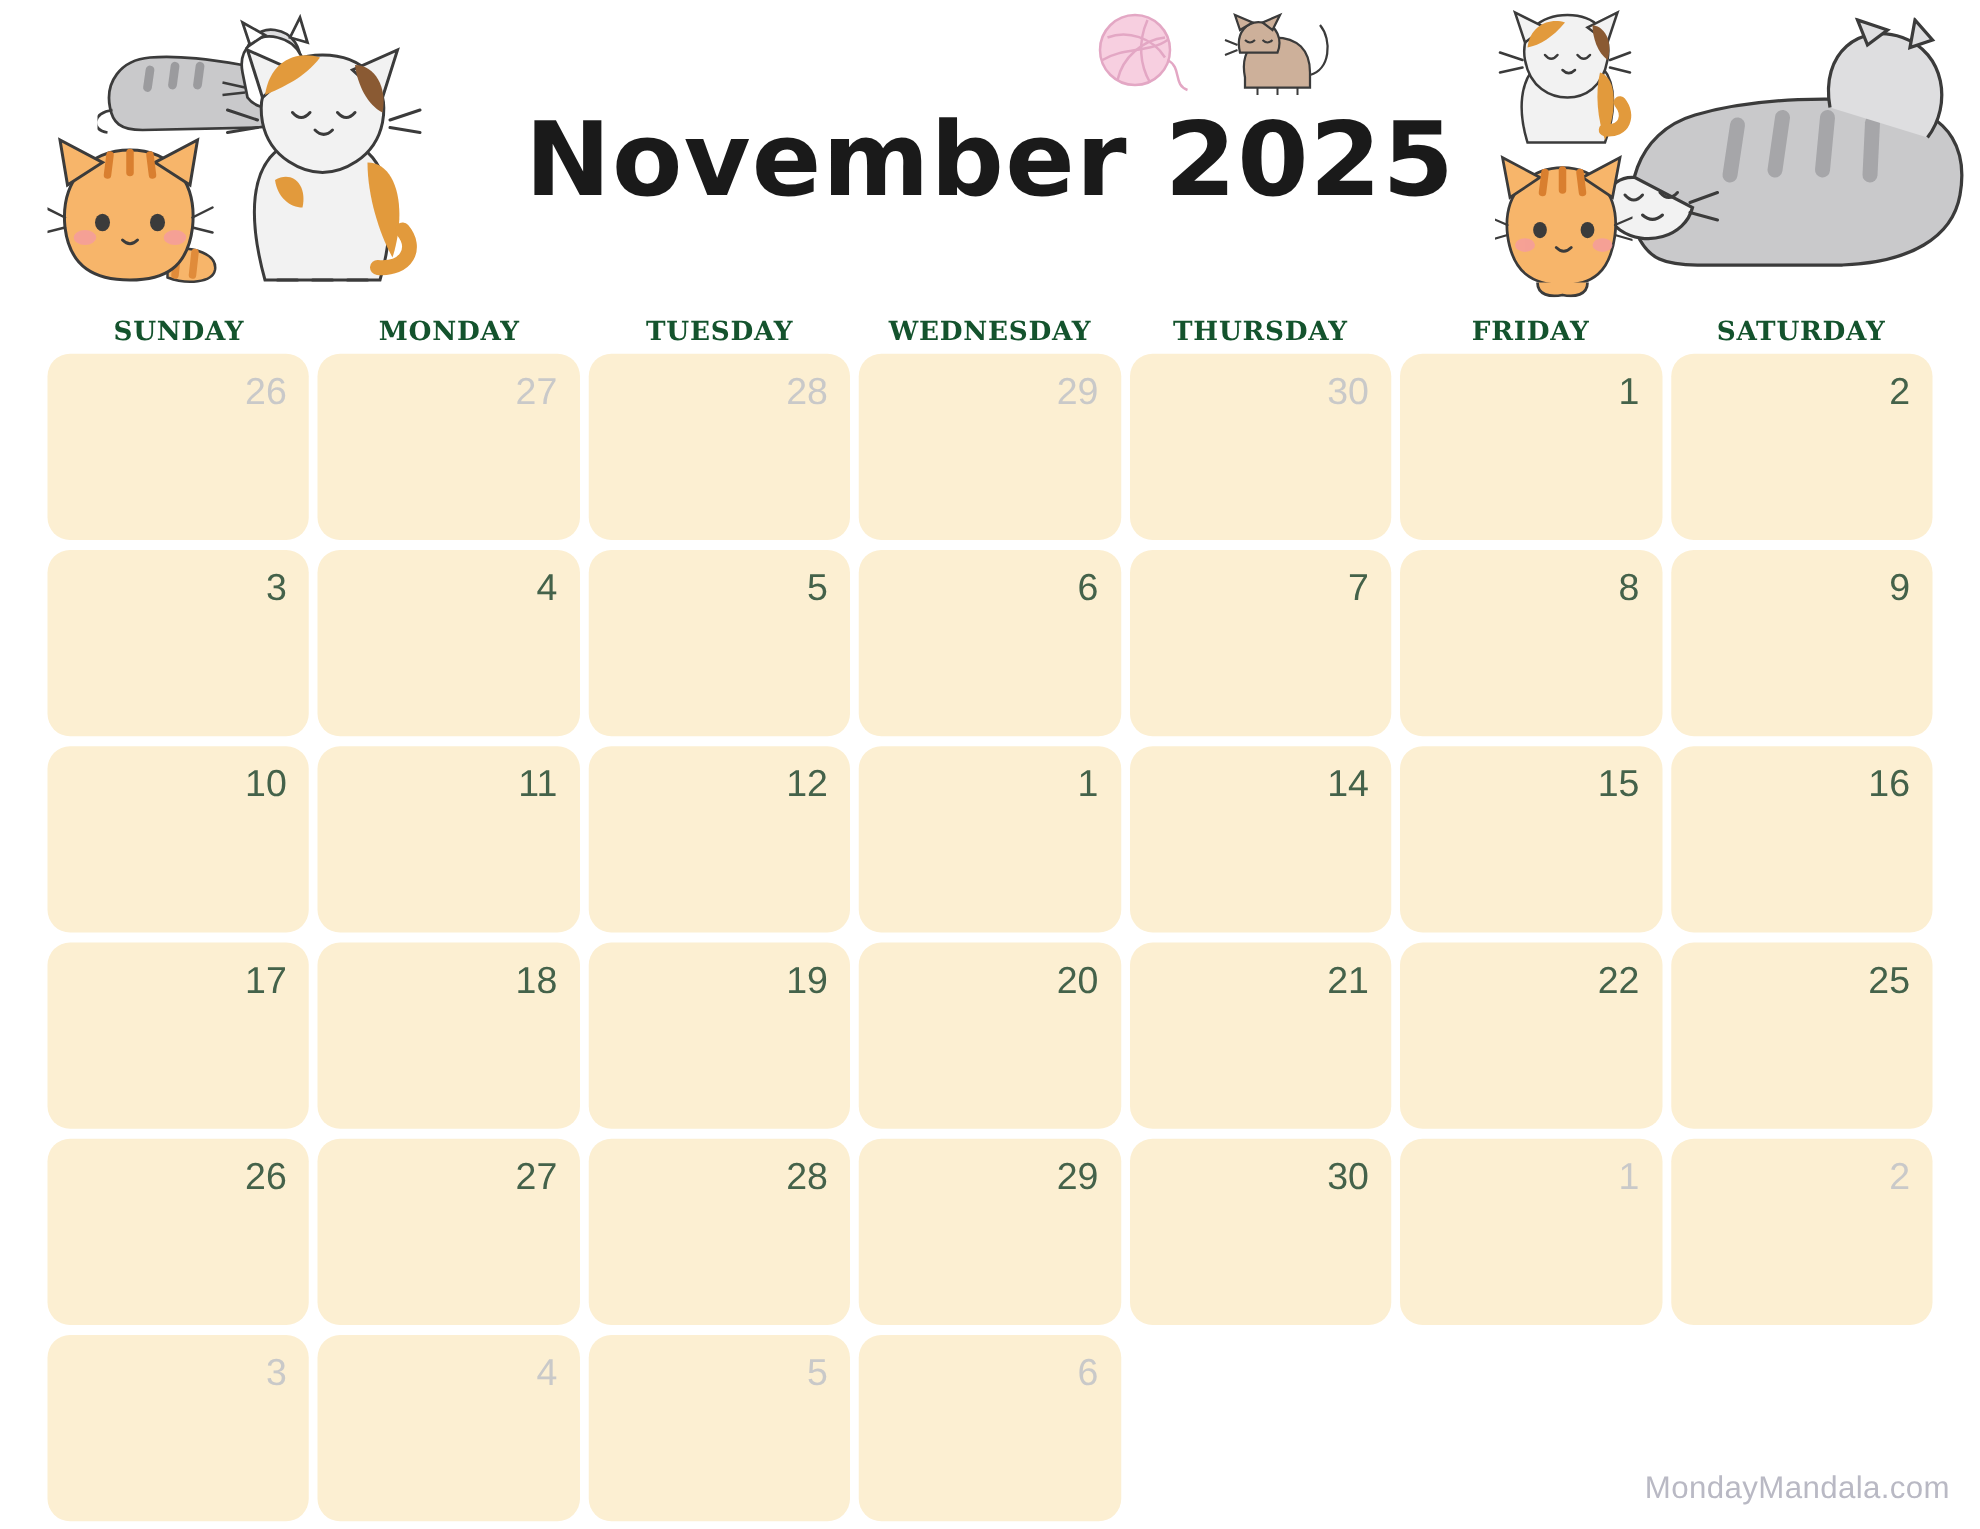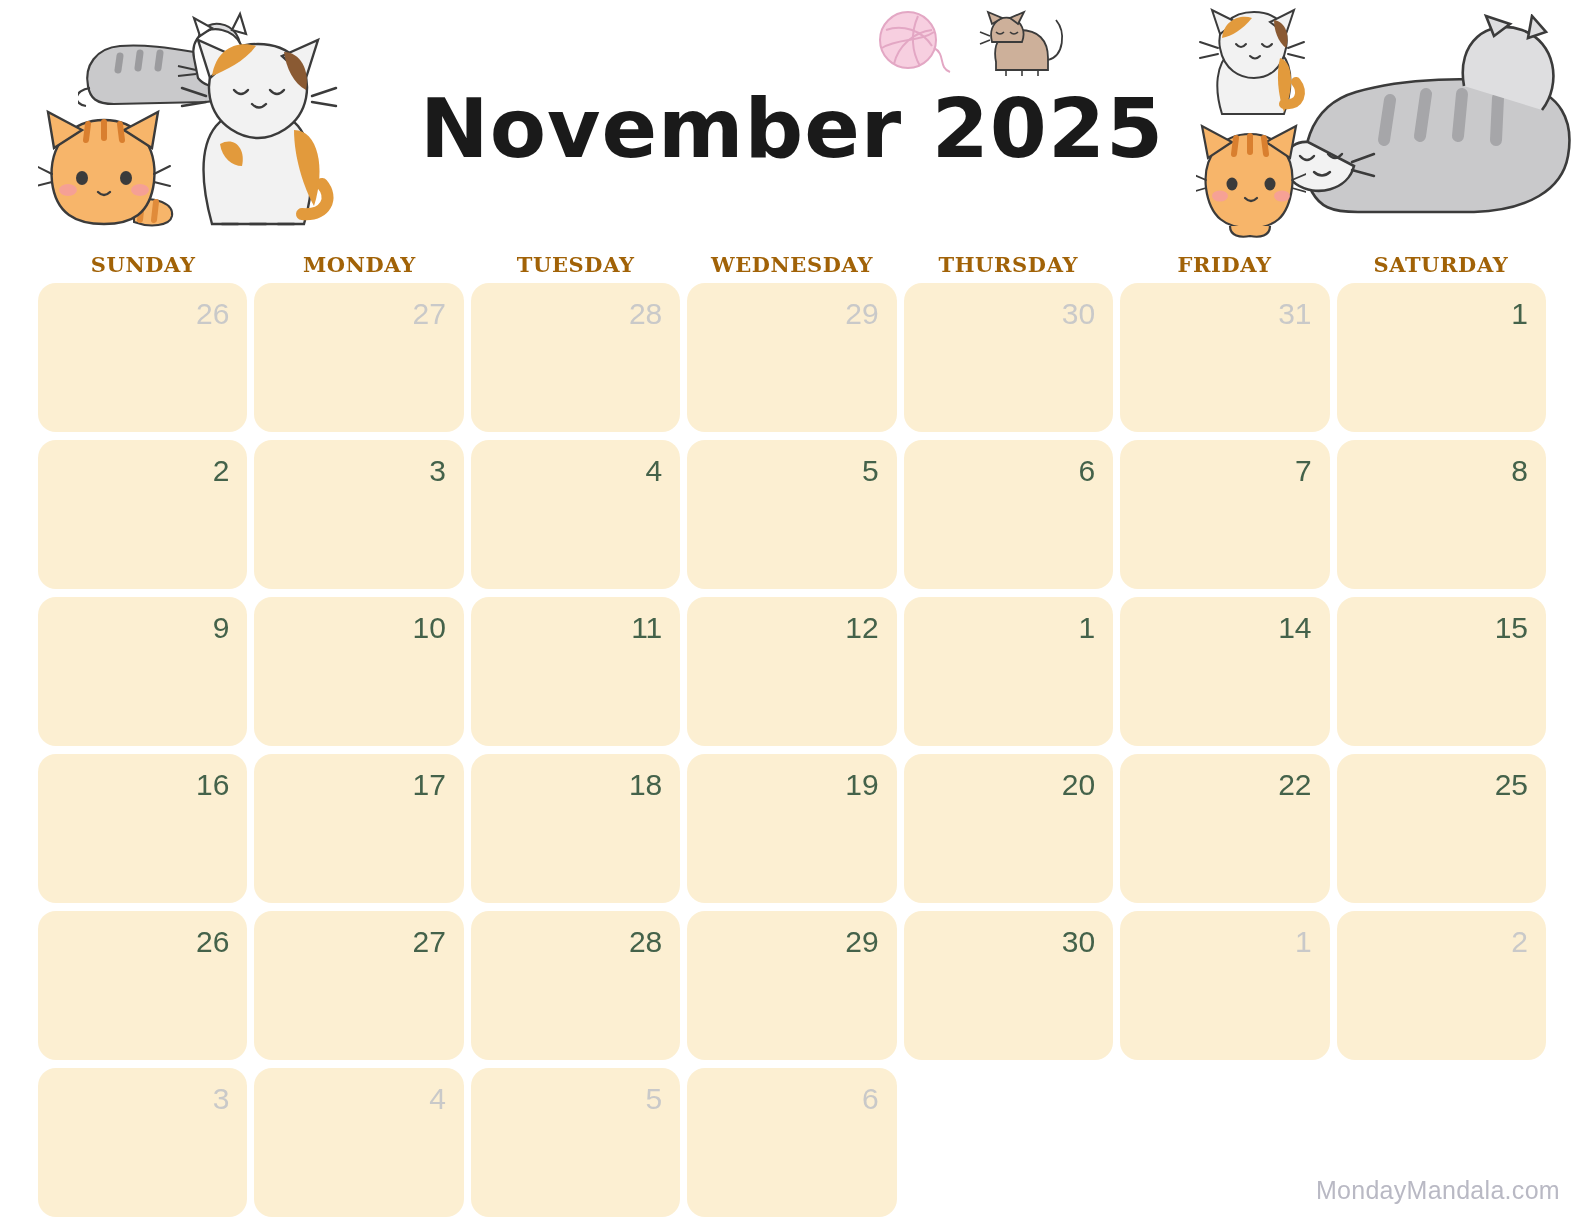--- a/index.html
+++ b/index.html
@@ -57,21 +57,21 @@
     display: grid;
     grid-template-columns: repeat(7, 1fr);
     column-gap: 6px;
   }
   .weekday {
     text-align: center;
     font-family: "DejaVu Serif", serif;
     font-weight: bold;
     font-size: 21px;
     letter-spacing: 0.6px;
-    color: #a16207;
+    color: #14532d;
     text-transform: uppercase;
   }
 
   
   .grid {
     position: absolute;
     top: 283px;
     left: 38px;
     width: 1508px;
     display: grid;
@@ -309,23 +309,20 @@
       </div>
     <div class="cell muted">
         <span class="num">28</span>
       </div>
     <div class="cell muted">
         <span class="num">29</span>
       </div>
     <div class="cell muted">
         <span class="num">30</span>
       </div>
-    <div class="cell muted">
-        <span class="num">31</span>
-      </div>
     <div class="cell">
         <span class="num">1</span>
       </div>
 
     <div class="cell">
         <span class="num">2</span>
       </div>
     <div class="cell">
         <span class="num">3</span>
       </div>
@@ -376,20 +373,23 @@
     <div class="cell">
         <span class="num">18</span>
       </div>
     <div class="cell">
         <span class="num">19</span>
       </div>
     <div class="cell">
         <span class="num">20</span>
       </div>
     <div class="cell">
+        <span class="num">21</span>
+      </div>
+    <div class="cell">
         <span class="num">22</span>
       </div>
 
     <div class="cell">
         <span class="num">25</span>
       </div>
     <div class="cell">
         <span class="num">26</span>
       </div>
     <div class="cell">

